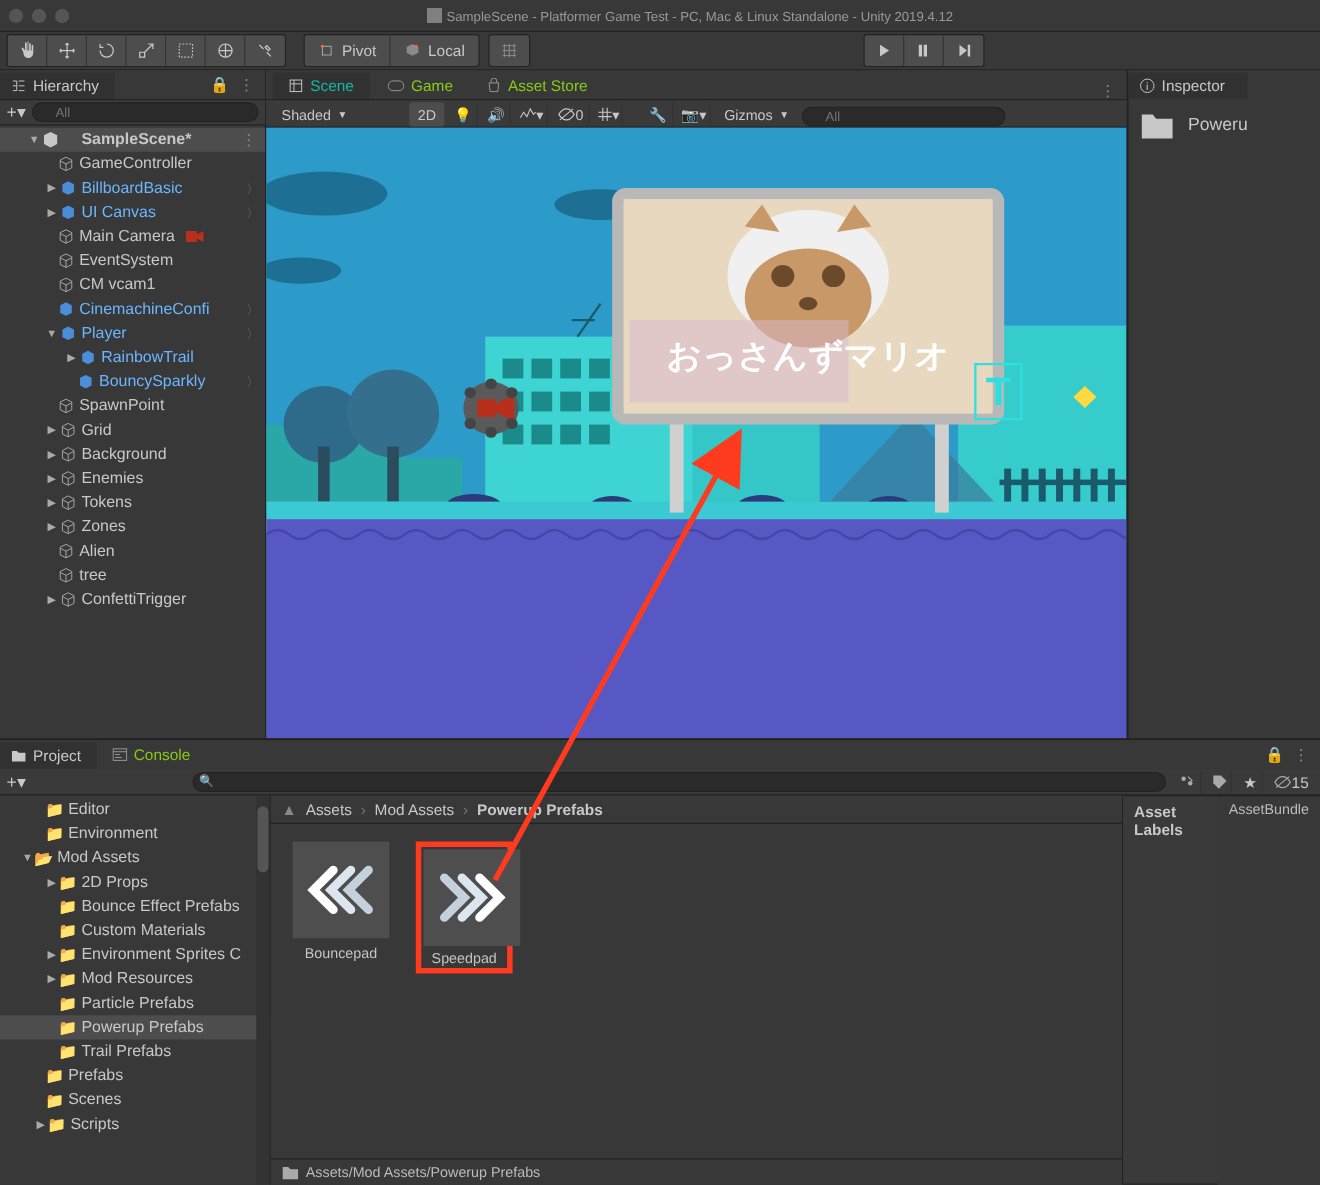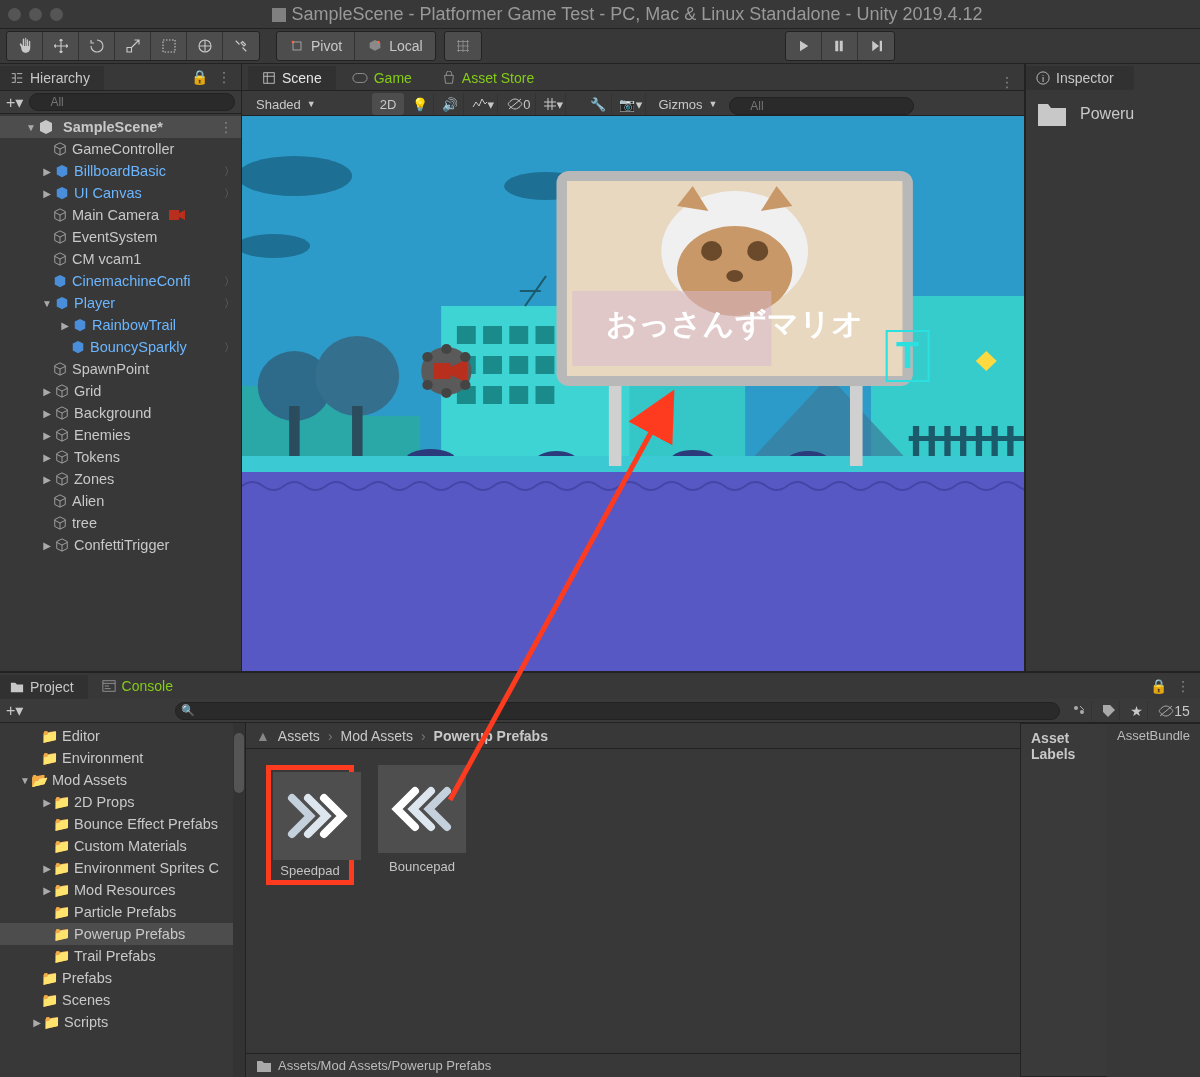--- a/index.html
+++ b/index.html
@@ -1,20 +1,20 @@
 <!DOCTYPE html>
 <html><head>
 <meta charset="utf-8">
 <style>
 * { margin:0; padding:0; box-sizing:border-box; font-family:-apple-system,BlinkMacSystemFont,"Segoe UI",Arial,sans-serif; }
 body { background:#383838; color:#c8c8c8; width:1200px; height:1077px; overflow:hidden; font-size:14px; }
 .titlebar { height:28px; background:#383838; display:flex; align-items:center; padding:0 8px; }
 .traffic-lights { display:flex; gap:8px; }
 .traffic-lights span { width:13px; height:13px; border-radius:50%; background:#555; }
-.title-text { flex:1; text-align:center; color:#999; font-size:18px; white-space:nowrap; overflow:hidden; }
+.title-text { flex:1; text-align:center; color:#999; font-size:12px; white-space:nowrap; overflow:hidden; }
 .toolbar { height:36px; background:#383838; border-top:1px solid #222; border-bottom:1px solid #222; display:flex; align-items:center; padding:0 6px; gap:4px; }
 .tool-group { display:flex; background:#4d4d4d; border:1px solid #222; border-radius:3px; overflow:hidden; }
 .tool-btn { width:36px; height:28px; display:flex; align-items:center; justify-content:center; cursor:pointer; color:#c8c8c8; border-right:1px solid #333; }
 .tool-btn:last-child { border-right:none; }
 .tool-btn.wide { width:auto; padding:0 12px; gap:6px; font-size:14px; }
 .tool-icon { width:18px; height:18px; }
 
 .main-row { display:flex; height:607px; }
 .hierarchy-panel { width:242px; background:#383838; border-right:1px solid #222; display:flex; flex-direction:column; }
 .panel-tab { height:26px; display:flex; align-items:center; background:#383838;}
@@ -26,21 +26,21 @@
 .tree-row.sel { background:#4d4d4d; }
 .tree-arrow { width:14px; display:inline-block; text-align:center; color:#aaa; font-size:10px; }
 .tree-icon { width:16px; height:16px; margin-right:4px; display:inline-flex; align-items:center; justify-content:center; }
 .tree-label { font-size:14.5px; }
 .blue { color:#6bb6ff; }
 .chev-right { margin-left:auto; margin-right:6px; color:#777; font-size:11px; }
 
 .scene-panel { flex:1; background:#383838; display:flex; flex-direction:column; position:relative; }
 .scene-tabs { height:26px; display:flex; align-items:flex-end; background:#383838; padding-left:6px; gap:2px; }
 .scene-tab { padding:4px 14px; display:flex; align-items:center; gap:6px; color:#84cc16; cursor:pointer; }
-.scene-tab.active { background:#313131; color:#e5e5e5; }
+.scene-tab.active { background:#313131; color:#14b8a6; }
 .scene-toolbar { height:26px; background:#3a3a3a; border-top:1px solid #222; border-bottom:1px solid #222; display:flex; align-items:flex-end; padding:0 6px; gap:4px; font-size:13px; }
 .dropdown { display:flex; align-items:center; gap:6px; padding:0 8px; height:22px; cursor:pointer; }
 .scene-viewport { flex:1; position:relative; overflow:hidden; background:#2c6a9a; }
 
 .inspector-panel { width:176px; background:#383838; border-left:2px solid #222; display:flex; flex-direction:column; }
 
 .project-row { height:406px; display:flex; flex-direction:column; border-top:2px solid #222; }
 .project-tabs { height:26px; background:#383838; display:flex; align-items:center; }
 .project-subbar { height:24px; background:#3a3a3a; border-bottom:1px solid #222; display:flex; align-items:center; padding:0 6px; gap:6px; }
 .project-body { flex:1; display:flex; }
@@ -181,21 +181,21 @@
     <div class="panel-subbar">
       <span style="font-size:16px;cursor:pointer">+▾</span>
       <input class="search-input" placeholder="All" style="">
     </div>
     <div class="tree">
       <div class="tree-row sel" style="padding-left:24px">
         <span class="tree-arrow">▼</span>
         <svg width="16" height="16" viewBox="0 0 16 16">
             <path fill="#c8c8c8" d="M8 1l6 3v8l-6 3-6-3V4z"></path>
           </svg>
-        <span class="tree-label" style="margin-left:9px;font-weight:600">SampleScene*</span>
+        <span class="tree-label" style="margin-left:20px;font-weight:600">SampleScene*</span>
         <span style="margin-left:auto;margin-right:8px;color:#888">⋮</span>
       </div>
       <div class="tree-row" style="padding-left:52px">
           <span class="tree-icon">
             <svg width="14" height="14" viewBox="0 0 16 16">
               <path fill="none" stroke="#aaa" d="M8 1l6 3v8l-6 3-6-3V4zM2 5l6 3 6-3M8 8v7"></path>
             </svg>
           </span>
           <span class="tree-label">GameController</span>
         </div>
@@ -659,40 +659,40 @@
         <div style="flex:1;display:flex;flex-direction:column">
           <div class="breadcrumb">
             <span style="color:#888;cursor:pointer">▲</span>
             <span>Assets</span>
               <span style="color:#777">›</span>
             <span>Mod Assets</span>
               <span style="color:#777">›</span>
             <span style="font-weight:600">Powerup Prefabs</span>
           </div>
           <div class="asset-grid">
+            <div class="asset-item">
+              <div class="asset-thumb">
+                <svg width="70" height="50" viewBox="0 0 70 50">
+                  <path d="M28 7 L10 25 L28 43" stroke="#fff" stroke-width="8" fill="none" stroke-linecap="round"></path>
+                  <path d="M44 7 L26 25 L44 43" stroke="#dde6ee" stroke-width="8" fill="none" stroke-linecap="round"></path>
+                  <path d="M60 7 L42 25 L60 43" stroke="#c4d0dc" stroke-width="8" fill="none" stroke-linecap="round"></path>
+                </svg>
+              </div>
+              <div class="asset-label">Bouncepad</div>
+            </div>
             <div class="asset-item red-box" style="padding:2px">
               <div class="asset-thumb" style="margin-bottom:3px">
                 <svg width="70" height="50" viewBox="0 0 70 50">
                   <path d="M10 7 L28 25 L10 43" stroke="#c4d0dc" stroke-width="8" fill="none" stroke-linecap="round"></path>
                   <path d="M26 7 L44 25 L26 43" stroke="#dde6ee" stroke-width="8" fill="none" stroke-linecap="round"></path>
                   <path d="M42 7 L60 25 L42 43" stroke="#fff" stroke-width="8" fill="none" stroke-linecap="round"></path>
                 </svg>
               </div>
               <div class="asset-label">Speedpad</div>
             </div>
-            <div class="asset-item">
-              <div class="asset-thumb">
-                <svg width="70" height="50" viewBox="0 0 70 50">
-                  <path d="M28 7 L10 25 L28 43" stroke="#fff" stroke-width="8" fill="none" stroke-linecap="round"></path>
-                  <path d="M44 7 L26 25 L44 43" stroke="#dde6ee" stroke-width="8" fill="none" stroke-linecap="round"></path>
-                  <path d="M60 7 L42 25 L60 43" stroke="#c4d0dc" stroke-width="8" fill="none" stroke-linecap="round"></path>
-                </svg>
-              </div>
-              <div class="asset-label">Bouncepad</div>
-            </div>
           </div>
           <div class="status-bar">
             <svg width="16" height="14" viewBox="0 0 16 14">
                 <path fill="#aaa" d="M1 2h5l2 2h7v9H1z"></path>
               </svg>
             <span style="margin-left:6px">Assets/Mod Assets/Powerup Prefabs</span>
           </div>
         </div>
         <div class="inspector-right">
           <div style="flex:1"></div>

